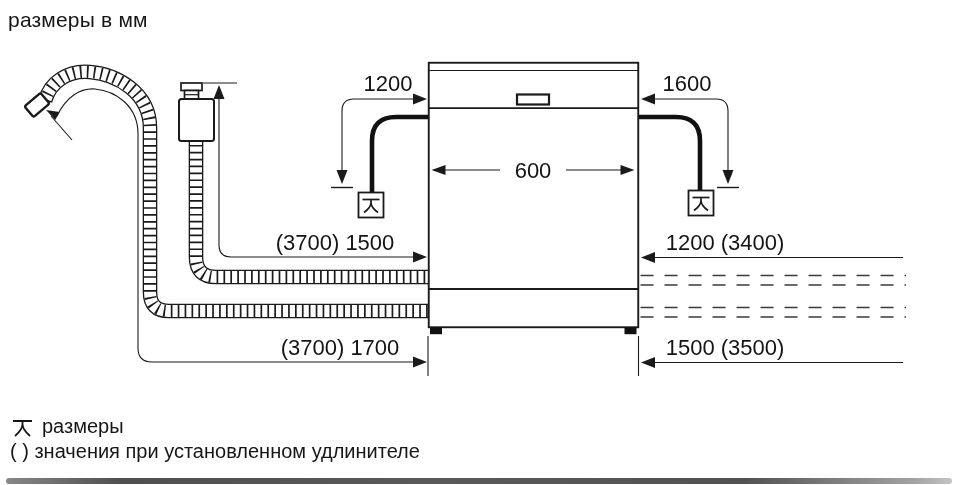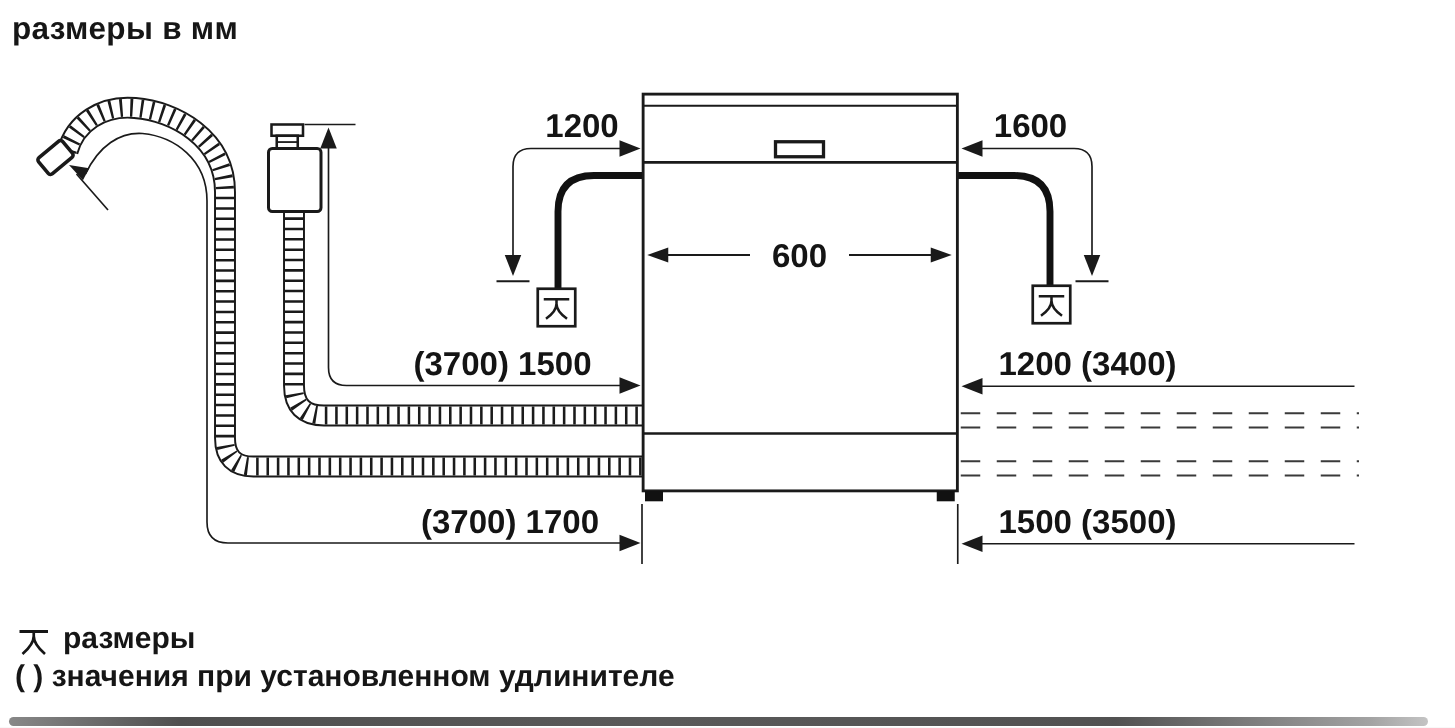--- a/index.html
+++ b/index.html
@@ -1,18 +1,18 @@
 <!DOCTYPE html>
 <html><head>
 <meta charset="utf-8">
 <style>
   html,body{margin:0;padding:0;background:#f4f4f4;}
   .stage{
     position:relative;width:970px;height:485px;background:#ffffff;
-    font-family:"Liberation Sans",sans-serif;color:#1a1a1a;overflow:hidden;font-weight:bold;
+    font-family:"Liberation Sans",sans-serif;color:#1a1a1a;overflow:hidden;
   }
   .title{
     position:absolute;left:8px;top:8px;font-size:21px;letter-spacing:.2px;color:#161616;
   }
   svg.diagram{position:absolute;left:0;top:0;}
   svg text{font-family:"Liberation Sans",sans-serif;font-size:22px;fill:#141414;}
   .legend{position:absolute;left:10px;top:414px;font-size:20px;color:#161616;}
   .legend-row{display:flex;align-items:center;gap:7px;height:24px;}
   .legend-row + .legend-row{margin-top:1px;align-items:flex-end;}
   .legend-icon{flex:0 0 auto;display:block;}

